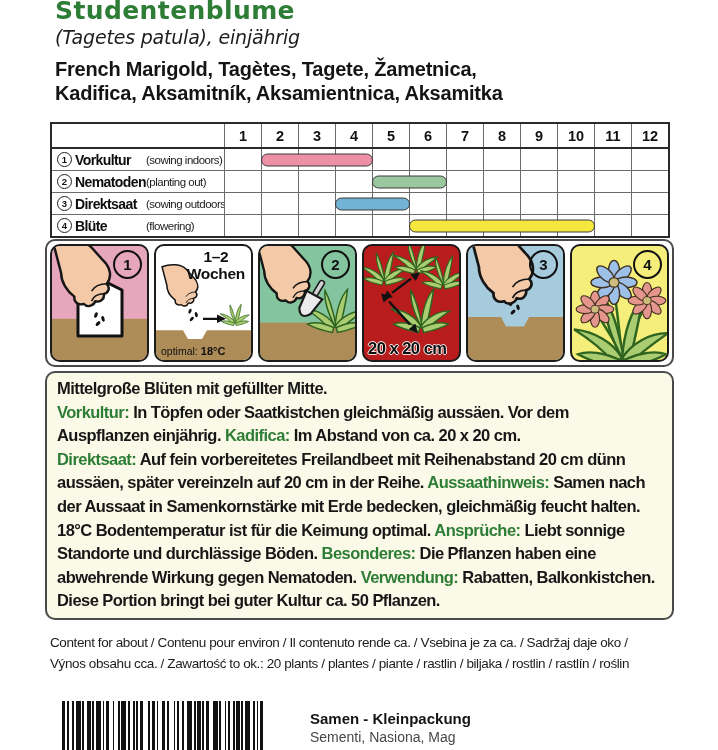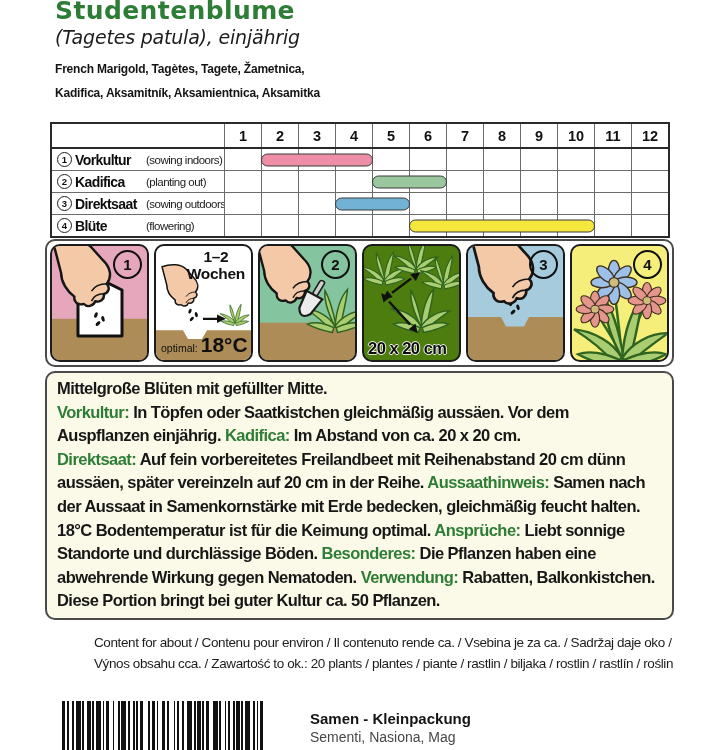--- a/index.html
+++ b/index.html
@@ -3,21 +3,21 @@
 <meta charset="utf-8">
 <style>
   html,body{margin:0;padding:0;background:#fff;}
   .page{position:relative;width:718px;height:750px;background:#fff;overflow:hidden;
         font-family:"Liberation Sans",sans-serif;color:#141414;}
 
   .title{position:absolute;left:55px;top:-4px;font-family:"DejaVu Sans",sans-serif;
          font-size:25px;font-weight:bold;color:#2e7d36;letter-spacing:.4px;}
   .subtitle{position:absolute;left:55px;top:26px;font-family:"DejaVu Sans",sans-serif;
             font-style:italic;font-size:19px;color:#1d1d1d;letter-spacing:-.2px;}
-  .altnames{position:absolute;left:55px;top:57px;font-size:12px;font-weight:bold;
+  .altnames{position:absolute;left:55px;top:57px;font-size:20px;font-weight:bold;
             color:#141414;line-height:24px;letter-spacing:-.2px;white-space:nowrap;}
 
   
   .cal{position:absolute;left:50px;top:122px;width:620px;height:116px;
        border:2px solid #2a2a2a;box-sizing:border-box;background:#fff;}
   .cal-header{display:flex;height:25px;border-bottom:2px solid #2a2a2a;box-sizing:border-box;}
   .cal-hlabel{width:172px;flex:none;}
   .cal-hcell{flex:1;border-left:1px solid #6b6b6b;display:flex;align-items:center;
              justify-content:center;font-weight:bold;font-size:14.5px;color:#111;}
   .cal-body{display:flex;flex-direction:column;height:87px;}
@@ -40,36 +40,36 @@
   .panel{flex:1;border:2.4px solid #1b1b1b;border-radius:10px;position:relative;overflow:hidden;}
   .panel svg{position:absolute;inset:0;width:100%;height:100%;}
   .pbadge{position:absolute;top:4px;right:5px;width:25px;height:25px;border:2px solid #101010;
           border-radius:50%;display:flex;align-items:center;justify-content:center;
           font-size:15px;font-weight:bold;color:#101010;z-index:2;}
   .p2-top{position:absolute;top:2px;right:6px;text-align:center;font-weight:bold;font-size:15.5px;
           line-height:17px;color:#101010;z-index:2;letter-spacing:-.3px;}
   .p2-bottom{position:absolute;bottom:3px;left:5px;display:flex;align-items:baseline;gap:3px;
              z-index:2;color:#101010;}
   .p2-bottom .lab{font-size:10.5px;}
-  .p2-bottom .val{font-size:21px;font-weight:bold;}
+  .p2-bottom .val{font-size:11px;font-weight:bold;}
   .p4-caption{position:absolute;bottom:2px;left:4px;font-weight:bold;font-size:16.5px;color:#0c0c0c;
               z-index:2;letter-spacing:-.5px;
               text-shadow:-1px 0 rgba(255,255,255,.85),1px 0 rgba(255,255,255,.85),
                           0 -1px rgba(255,255,255,.85),0 1px rgba(255,255,255,.85);}
 
   
   .descbox{position:absolute;left:45px;top:371px;width:629px;height:249px;border:2px solid #4a4a4a;
            border-radius:10px;box-sizing:border-box;padding:4px 10px;}
   .descbox p{margin:0;font-size:16.5px;font-weight:bold;line-height:23.6px;
              letter-spacing:-.55px;color:#171717;}
   .green{color:#2e7d36;}
 
   
   .contents{position:absolute;left:50px;top:633px;font-size:13.5px;line-height:20.5px;
-            letter-spacing:-.4px;color:#1c1c1c;margin-left:44px;}
+            letter-spacing:-.4px;color:#1c1c1c;}
   .contents div{white-space:nowrap;}
 
   
   .barcode{position:absolute;left:62px;top:701px;height:60px;display:flex;align-items:stretch;}
   .barcode i{display:block;height:100%;background:#111;}
   .address{position:absolute;left:310px;top:699px;}
   .company{font-weight:bold;font-size:14.5px;letter-spacing:-.3px;color:#141414;line-height:18px;}
   .packtype{font-weight:bold;font-size:15px;margin-top:11px;color:#141414;line-height:18px;}
   .packalt{font-size:14px;margin-top:1px;color:#474747;line-height:16px;}
 </style>
@@ -150,21 +150,21 @@
           <div class="cal-cell"></div>
           <div class="cal-cell"></div>
           <div class="cal-cell"></div>
           <div class="cal-cell"></div>
           <div class="cal-cell"></div>
           <div class="cal-bar" style="left: 209px; width: 112px; background: rgb(238, 143, 168);"></div>
         </div>
         <div class="cal-row">
           <div class="cal-label">
             <span class="cbadge">2</span>
-            <span class="cname">Kadifica</span>
+            <span class="cname">Nematoden</span>
             <span class="csub">(planting out)</span>
           </div>
           <div class="cal-cell"></div>
           <div class="cal-cell"></div>
           <div class="cal-cell"></div>
           <div class="cal-cell"></div>
           <div class="cal-cell"></div>
           <div class="cal-cell"></div>
           <div class="cal-cell"></div>
           <div class="cal-cell"></div>
@@ -254,21 +254,21 @@
         <use href="#tuft" transform="translate(75,84) scale(1.25)"></use>
         <g transform="translate(46,66) rotate(30)">
           <rect x="-2.6" y="-34" width="5.2" height="17" rx="2.2" fill="#cfcfcf" stroke="#1b1b1b" stroke-width="1.6"></rect>
           <path d="M-9,-17 L9,-17 L6.5,2 Q0,13 -6.5,2 Z" fill="#ececec" stroke="#1b1b1b" stroke-width="2.2"></path>
         </g>
         <use href="#hand" transform="translate(24,28) scale(0.9)"></use>
       </svg>
       <div class="pbadge">2</div>
     </div>
 
-    <div class="panel" style="background: #4d7c0f;">
+    <div class="panel" style="background: #b91c1c;">
       <svg viewBox="0 0 95 119" preserveAspectRatio="none">
         <use href="#tuft" transform="translate(20,36) scale(0.95)"></use>
         <use href="#tuft" transform="translate(52,24) scale(0.95)"></use>
         <use href="#tuft" transform="translate(79,40) scale(0.95)"></use>
         <use href="#tuft" transform="translate(57,84) scale(1.25)"></use>
         <line x1="28" y1="49" x2="47" y2="34" stroke="#111" stroke-width="2.4"></line>
         <polygon points="0,-4.5 9,0 0,4.5" fill="#111" transform="translate(49,33) rotate(-38)"></polygon>
         <polygon points="0,-4.5 9,0 0,4.5" fill="#111" transform="translate(26,50) rotate(142)"></polygon>
         <line x1="25" y1="58" x2="46" y2="82" stroke="#111" stroke-width="2.4"></line>
         <polygon points="0,-4.5 9,0 0,4.5" fill="#111" transform="translate(48,84) rotate(49)"></polygon>

